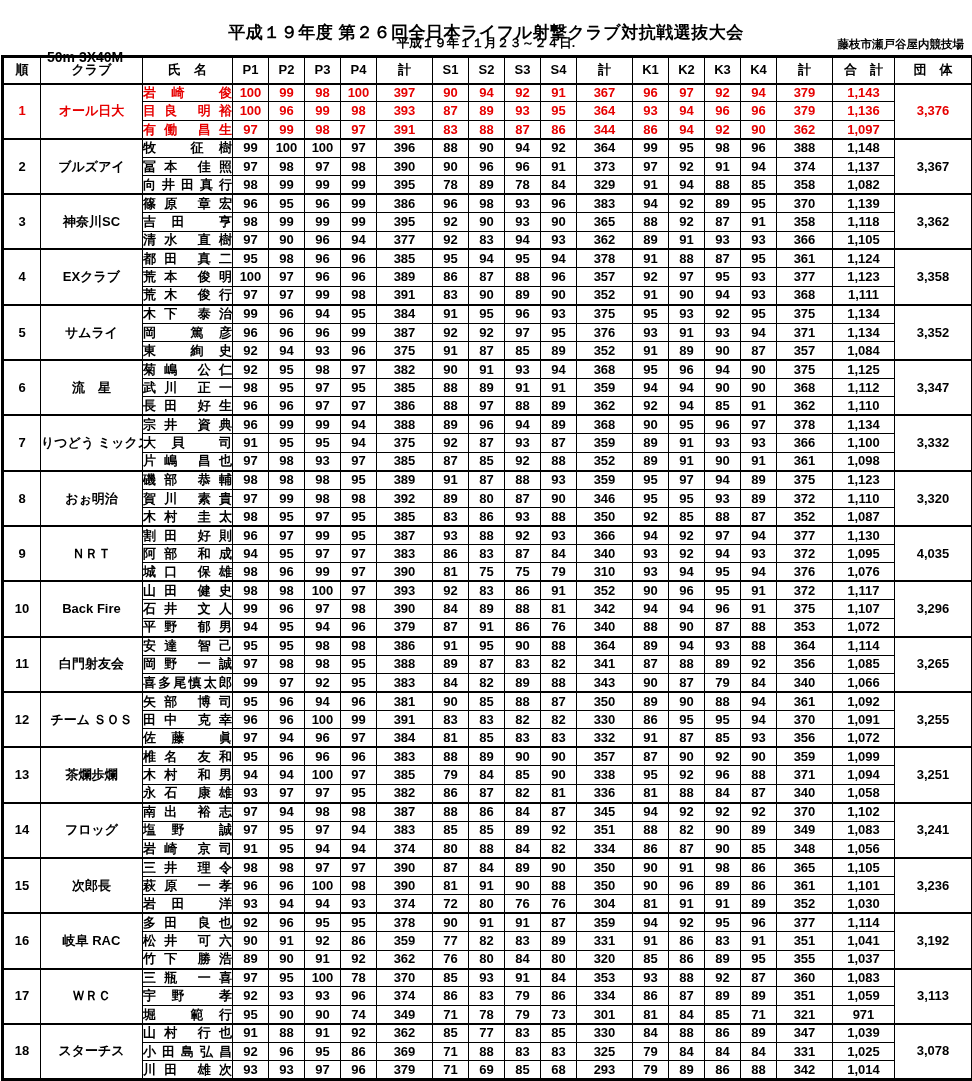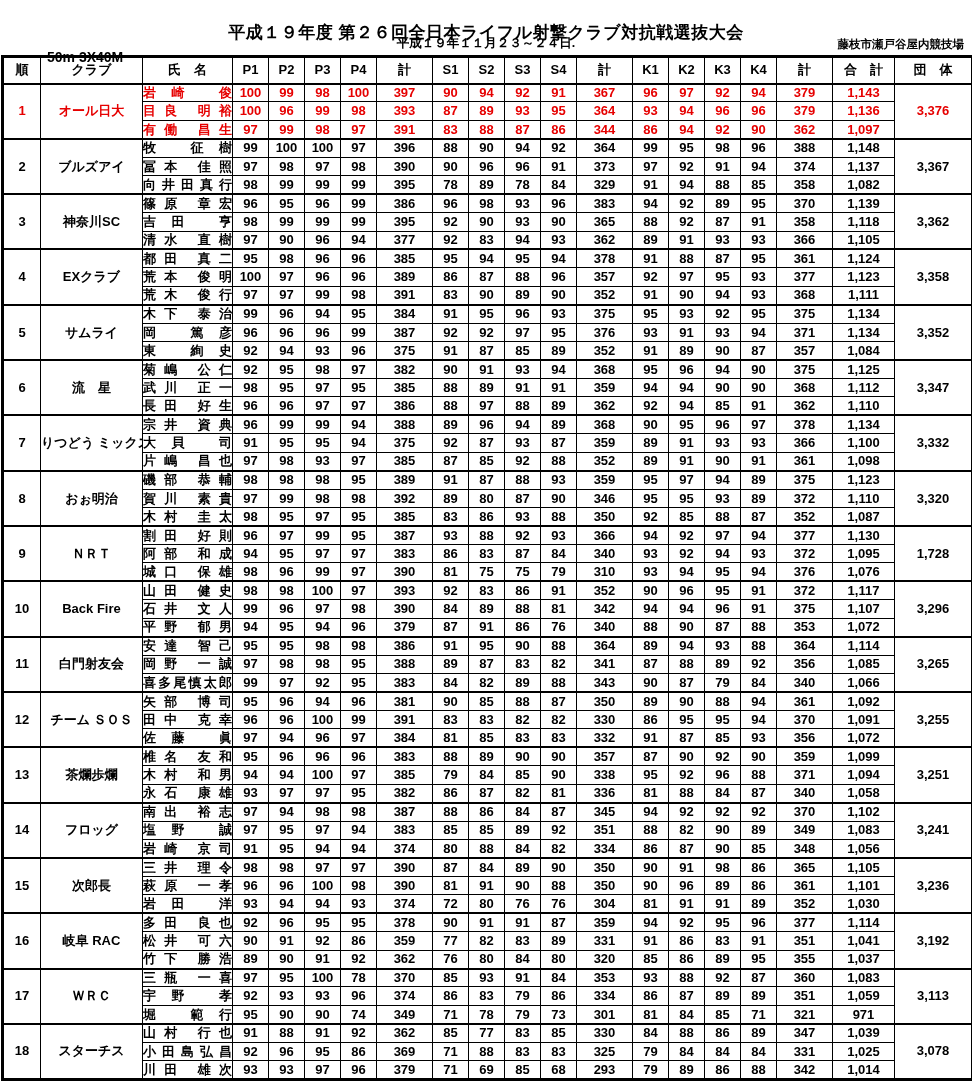--- a/index.html
+++ b/index.html
@@ -593,21 +593,21 @@
           <td class="num">88</td>
           <td class="num">92</td>
           <td class="num">93</td>
           <td class="num">366</td>
           <td class="num">94</td>
           <td class="num">92</td>
           <td class="num">97</td>
           <td class="num">94</td>
           <td class="num">377</td>
           <td class="num">1,130</td>
-          <td class="num" rowspan="3">1,728</td>
+          <td class="num" rowspan="3">4,035</td>
         </tr>
         <tr>
           <td class="name">阿部 和成</td>
           <td class="num">94</td>
           <td class="num">95</td>
           <td class="num">97</td>
           <td class="num">97</td>
           <td class="num">383</td>
           <td class="num">86</td>
           <td class="num">83</td>

